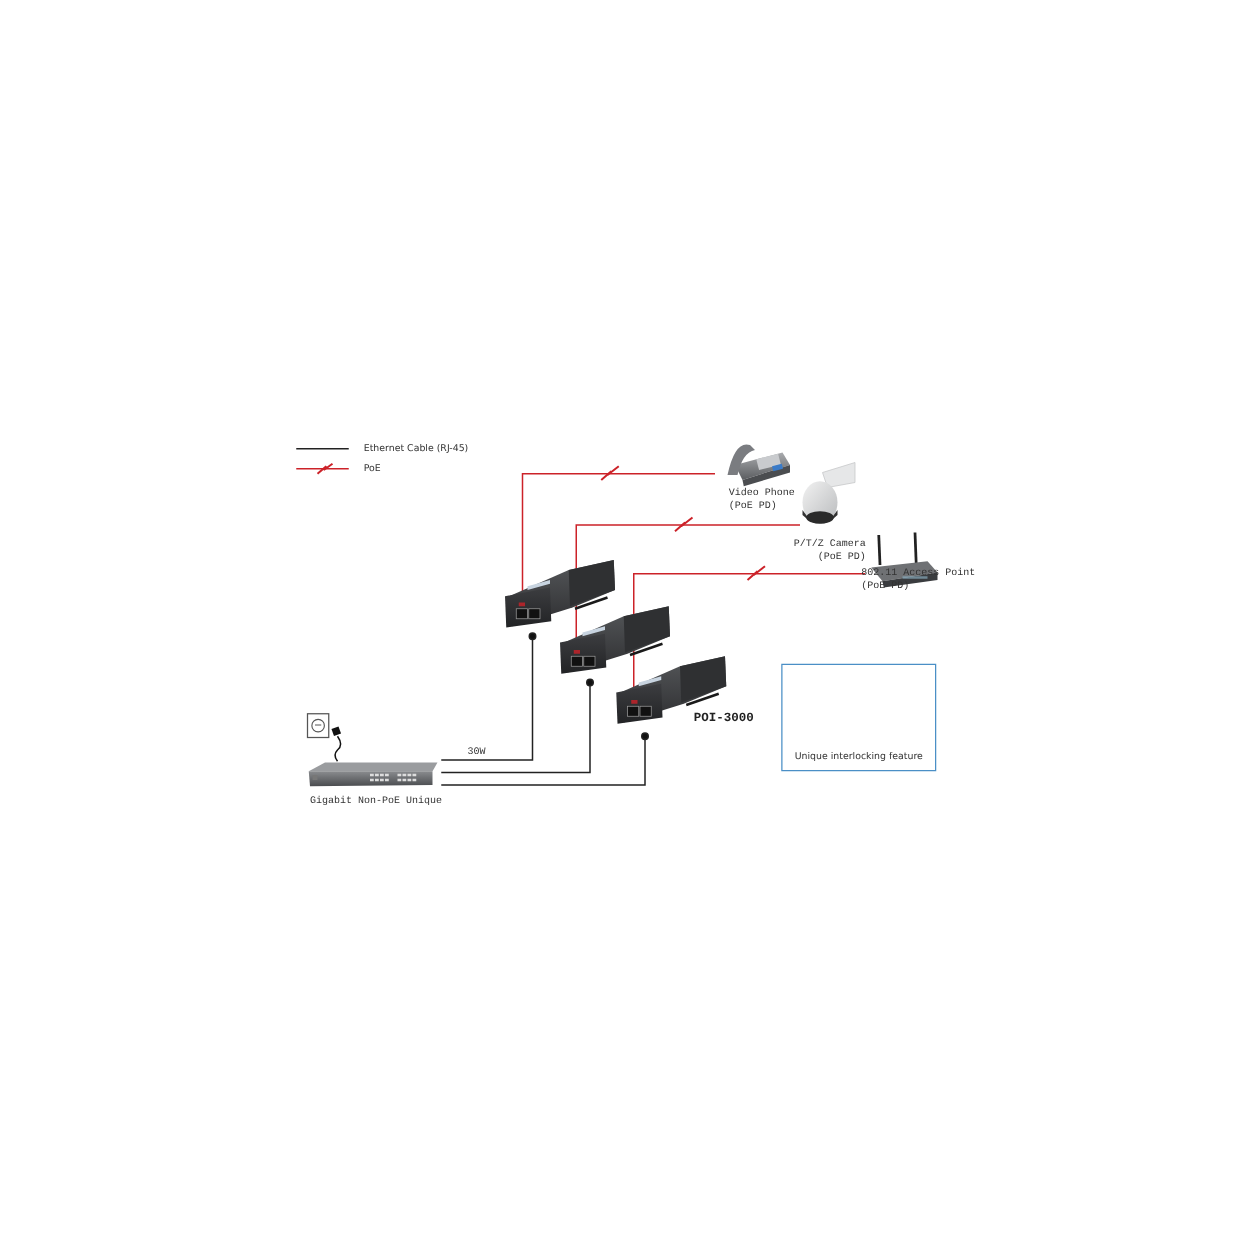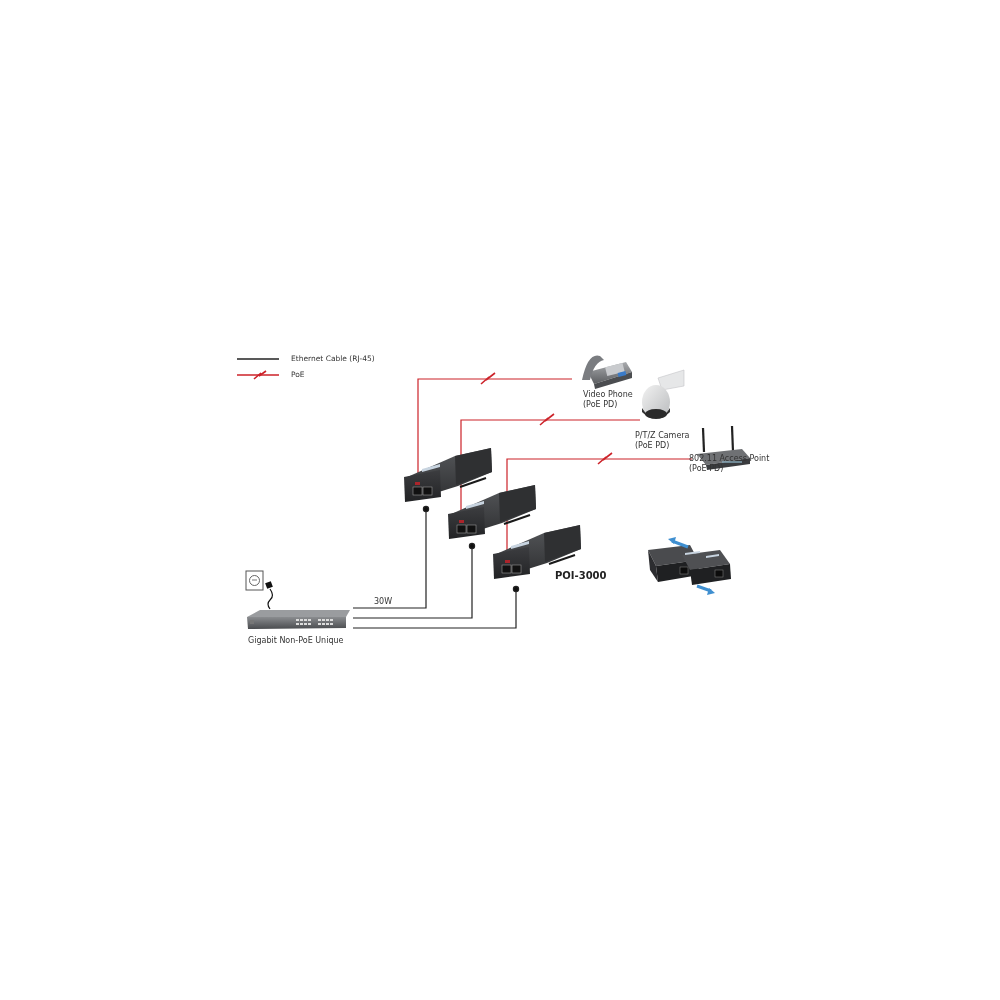--- a/index.html
+++ b/index.html
@@ -21,20 +21,21 @@
       top: 0;
       width: 1000px;
       height: 752px;
     }
     .lbl {
       position: absolute;
       font-size: 8px;
       line-height: 10px;
       color: #333;
       white-space: nowrap;
+      font-family: Liberation Mono, monospace;
     }
     .lbl.bold { font-weight: bold; font-size: 10px; color: #222; }
     .legend-row {
       position: absolute;
       display: flex;
       align-items: center;
       font-size: 7.5px;
       color: #333;
     }
     .inset {
@@ -236,29 +237,32 @@
   </div>
   <div class="legend-row" style="left:291px;top:370px;">
     <span>PoE</span>
   </div>
 
   <div class="lbl" style="left:583px;top:390px;">
     <div>Video Phone</div>
     <div>(PoE PD)</div>
   </div>
 
-  <div class="lbl" style="left:635px;top:431px;">
+  <div class="lbl" style="left:635px;top:431px;text-align:right;">
     <div>P/T/Z Camera</div>
     <div>(PoE PD)</div>
   </div>
 
   <div class="lbl" style="left:689px;top:454px;">
     <div>802.11 Access Point</div>
     <div>(PoE PD)</div>
   </div>
 
   <div class="lbl" style="left:248px;top:636px;">Gigabit Non-PoE Unique</div>
 
   <div class="lbl bold" style="left:555px;top:571px;">POI-3000</div>
 
   <div class="lbl" style="left:374px;top:597px;text-align:right;">30W</div>
 
+  <div class="inset">
+    <div class="cap">Unique interlocking feature</div>
+  </div>
 </div>
 
 </body></html>

